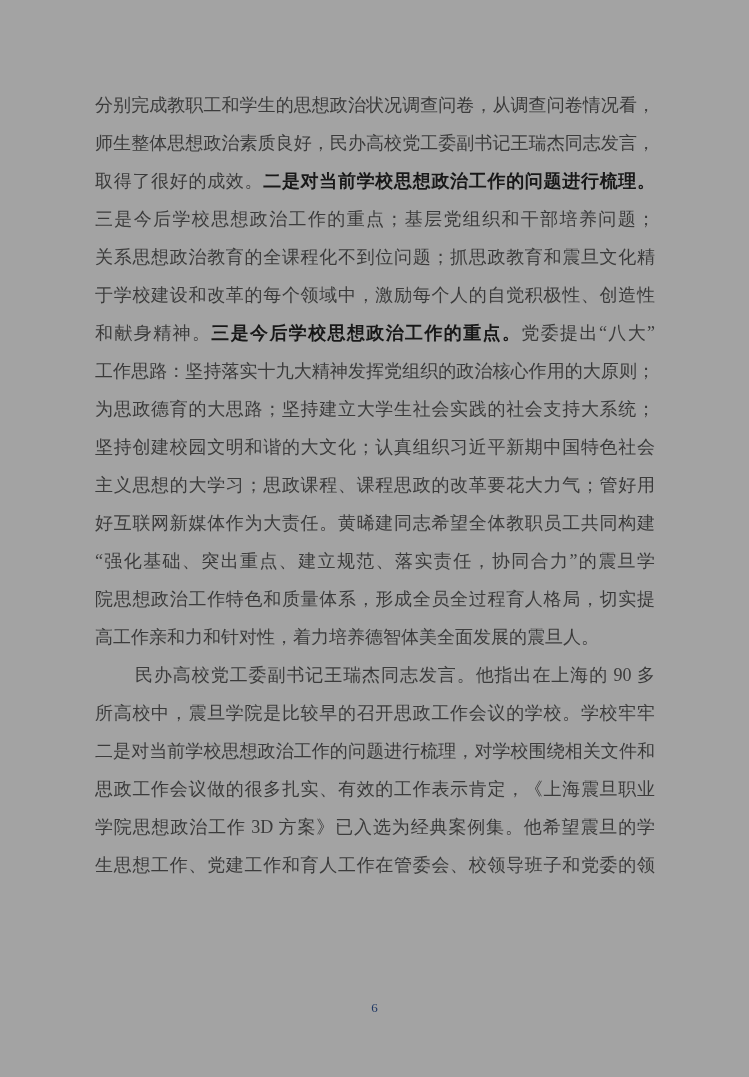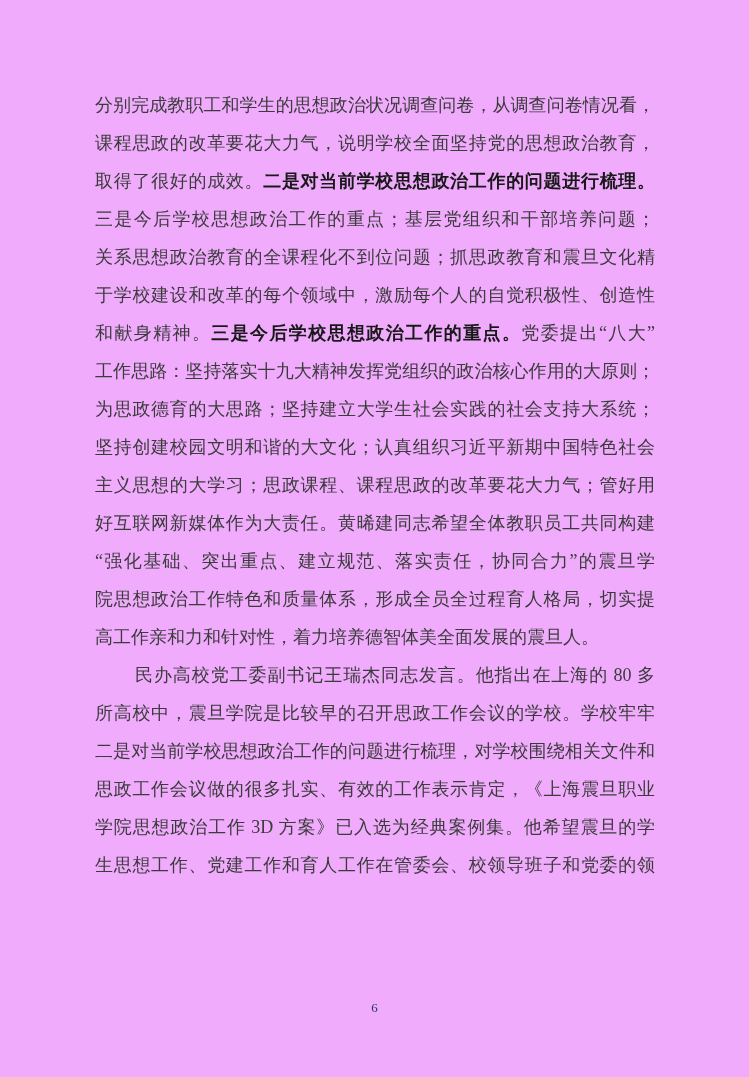--- a/index.html
+++ b/index.html
@@ -13,21 +13,21 @@
     position: relative;
     font-family: "Liberation Serif", "DejaVu Serif", serif;
     overflow: hidden;
   }
   .page {
     position: absolute;
     left: 0;
     top: 0;
     width: 749px;
     height: 1077px;
-    background: #f0abfc;
+    background: #a3a3a3;
     overflow: hidden;
   }
   .text-block {
     position: absolute;
     left: 95px;
     top: 86px;
     width: 560px;
   }
   .line {
     height: 38px;
@@ -68,35 +68,35 @@
     color: #203864;
     font-family: "Liberation Serif", "DejaVu Serif", serif;
   }
 </style>
 </head>
 <body style="background: rgb(255, 255, 255);">
 
 <div class="page">
   <div class="text-block">
       <div class="line" style="color: rgb(59, 59, 59);"><span class="run">分别完成教职工和学生的思想政治状况调查问卷，从调查问卷情况看，</span></div>
-      <div class="line" style="color: rgb(59, 59, 59);"><span class="run">课程思政的改革要花大力气，说明学校全面坚持党的思想政治教育，</span></div>
+      <div class="line" style="color: rgb(59, 59, 59);"><span class="run">师生整体思想政治素质良好，民办高校党工委副书记王瑞杰同志发言，</span></div>
       <div class="line" style="color: rgb(59, 59, 59);"><span class="run">取得了很好的成效。</span><span class="run bold" style="color: rgb(24, 24, 24);">二是对当前学校思想政治工作的问题进行梳理。</span></div>
       <div class="line" style="color: rgb(59, 59, 59);"><span class="run">三是今后学校思想政治工作的重点；基层党组织和干部培养问题；</span></div>
       <div class="line" style="color: rgb(59, 59, 59);"><span class="run">关系思想政治教育的全课程化不到位问题；抓思政教育和震旦文化精</span></div>
       <div class="line" style="color: rgb(59, 59, 59);"><span class="run">于学校建设和改革的每个领域中，激励每个人的自觉积极性、创造性</span></div>
       <div class="line" style="color: rgb(59, 59, 59);"><span class="run">和献身精神。</span><span class="run bold" style="color: rgb(24, 24, 24);">三是今后学校思想政治工作的重点。</span><span class="run">党委提出“八大”</span></div>
       <div class="line" style="color: rgb(59, 59, 59);"><span class="run">工作思路：坚持落实十九大精神发挥党组织的政治核心作用的大原则；</span></div>
       <div class="line" style="color: rgb(59, 59, 59);"><span class="run">为思政德育的大思路；坚持建立大学生社会实践的社会支持大系统；</span></div>
       <div class="line" style="color: rgb(59, 59, 59);"><span class="run">坚持创建校园文明和谐的大文化；认真组织习近平新期中国特色社会</span></div>
       <div class="line" style="color: rgb(59, 59, 59);"><span class="run">主义思想的大学习；思政课程、课程思政的改革要花大力气；管好用</span></div>
       <div class="line" style="color: rgb(59, 59, 59);"><span class="run">好互联网新媒体作为大责任。黄晞建同志希望全体教职员工共同构建</span></div>
       <div class="line" style="color: rgb(59, 59, 59);"><span class="run">“强化基础、突出重点、建立规范、落实责任，协同合力”的震旦学</span></div>
       <div class="line" style="color: rgb(59, 59, 59);"><span class="run">院思想政治工作特色和质量体系，形成全员全过程育人格局，切实提</span></div>
       <div class="line no-justify" style="color: rgb(59, 59, 59);"><span class="run">高工作亲和力和针对性，着力培养德智体美全面发展的震旦人。</span></div>
-      <div class="line indent" style="color: rgb(59, 59, 59);"><span class="run">民办高校党工委副书记王瑞杰同志发言。他指出在上海的 80 多</span></div>
+      <div class="line indent" style="color: rgb(59, 59, 59);"><span class="run">民办高校党工委副书记王瑞杰同志发言。他指出在上海的 90 多</span></div>
       <div class="line" style="color: rgb(59, 59, 59);"><span class="run">所高校中，震旦学院是比较早的召开思政工作会议的学校。学校牢牢</span></div>
       <div class="line" style="color: rgb(59, 59, 59);"><span class="run">二是对当前学校思想政治工作的问题进行梳理，对学校围绕相关文件和</span></div>
       <div class="line" style="color: rgb(59, 59, 59);"><span class="run">思政工作会议做的很多扎实、有效的工作表示肯定，《上海震旦职业</span></div>
       <div class="line" style="color: rgb(59, 59, 59);"><span class="run">学院思想政治工作 3D 方案》已入选为经典案例集。他希望震旦的学</span></div>
       <div class="line" style="color: rgb(59, 59, 59);"><span class="run">生思想工作、党建工作和育人工作在管委会、校领导班子和党委的领</span></div>
     </div>
   <div class="footer">
     <span class="page-num" style="color: rgb(32, 56, 100);">6</span>
   </div>
 </div>

